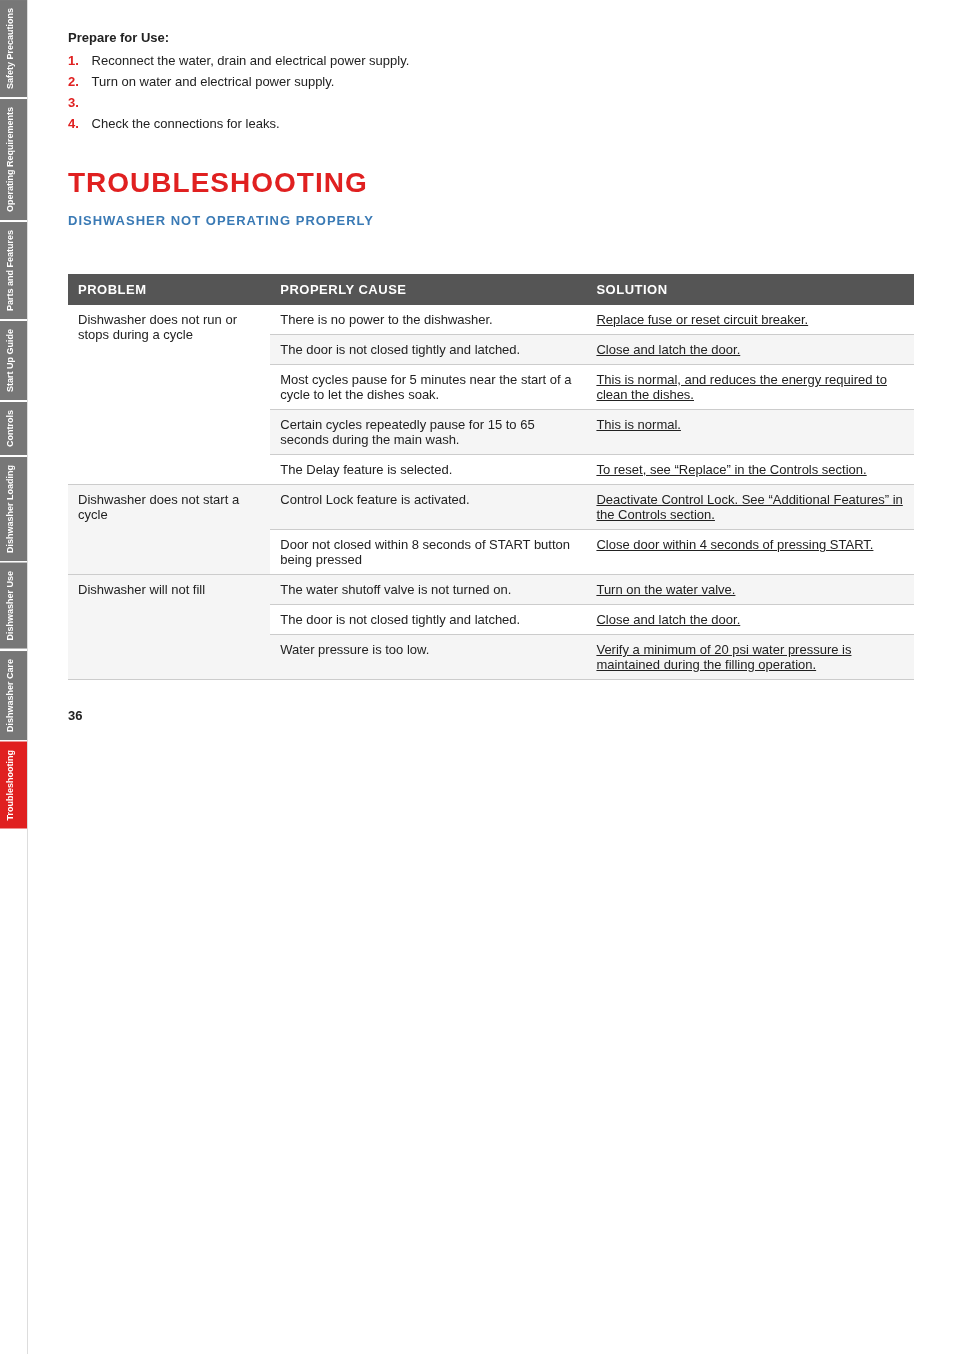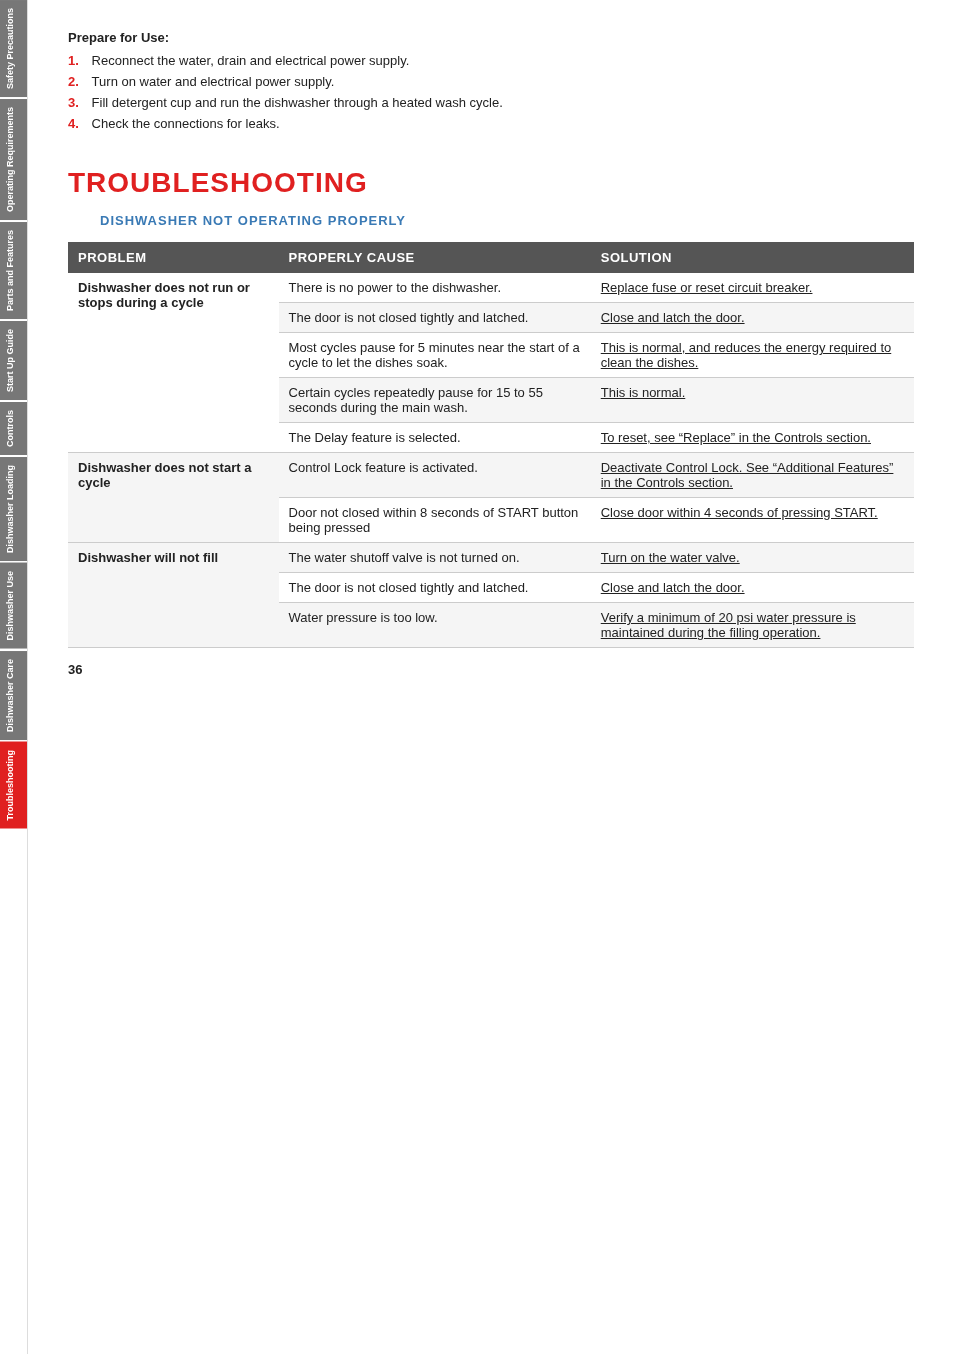--- a/index.html
+++ b/index.html
@@ -81,28 +81,28 @@
       margin-bottom: 14px;
       letter-spacing: 1px;
     }
     .section-subtitle {
       font-size: 13px;
       font-weight: bold;
       color: #3a7ab5;
       letter-spacing: 1px;
       text-transform: uppercase;
       margin-bottom: 14px;
-      margin-left: 32px;
     }
 
     
     .trouble-table {
       width: 100%;
       border-collapse: collapse;
       font-size: 13px;
+      margin-top: 32px;
     }
     .trouble-table thead tr {
       background: #555;
       color: #fff;
     }
     .trouble-table thead th {
       padding: 8px 10px;
       text-align: left;
       font-weight: bold;
       font-size: 13px;
@@ -129,26 +129,26 @@
     .cause-cell {
       min-width: 180px;
     }
     .solution-cell {
       min-width: 180px;
       text-decoration: underline;
     }
 
     
     .group-header-row td:first-child {
-      font-weight: bold;
+      font-weight: normal;
     }
 
     
     .page-number {
-      margin-top: 14px;
+      margin-top: 28px;
       font-size: 13px;
       font-weight: bold;
       color: #222;
     }
   </style>
 </head>
 <body>
 
 <div class="sidebar">
   <div class="sidebar-tab gray">Safety Precautions</div>
@@ -169,21 +169,20 @@
     <li>
       <span class="num">1.</span>
       <span>&nbsp;Reconnect the water, drain and electrical power supply.</span>
     </li>
     <li>
       <span class="num">2.</span>
       <span>&nbsp;Turn on water and electrical power supply.</span>
     </li>
     <li>
       <span class="num">3.</span>
-      <span>&nbsp;Fill detergent cup and run the dishwasher through a heated wash cycle.</span>
     </li>
     <li>
       <span class="num">4.</span>
       <span>&nbsp;Check the connections for leaks.</span>
     </li>
   </ol>
 
   <div class="troubleshooting-title">TROUBLESHOOTING</div>
   <div class="section-subtitle">DISHWASHER NOT OPERATING PROPERLY</div>
 
@@ -204,21 +203,21 @@
       </tr>
       <tr>
         <td class="cause-cell">The door is not closed tightly and latched.</td>
         <td class="solution-cell">Close and latch the door.</td>
       </tr>
       <tr>
         <td class="cause-cell">Most cycles pause for 5 minutes near the start of a cycle to let the dishes soak.</td>
         <td class="solution-cell">This is normal, and reduces the energy required to clean the dishes.</td>
       </tr>
       <tr>
-        <td class="cause-cell">Certain cycles repeatedly pause for 15 to 55 seconds during the main wash.</td>
+        <td class="cause-cell">Certain cycles repeatedly pause for 15 to 65 seconds during the main wash.</td>
         <td class="solution-cell">This is normal.</td>
       </tr>
       <tr>
         <td class="cause-cell">The Delay feature is selected.</td>
         <td class="solution-cell">To reset, see “Replace” in the Controls section.</td>
       </tr>
 
       <tr class="group-header-row">
         <td class="problem-cell" rowspan="2">Dishwasher does not start a cycle</td>
         <td class="cause-cell">Control Lock feature is activated.</td>

